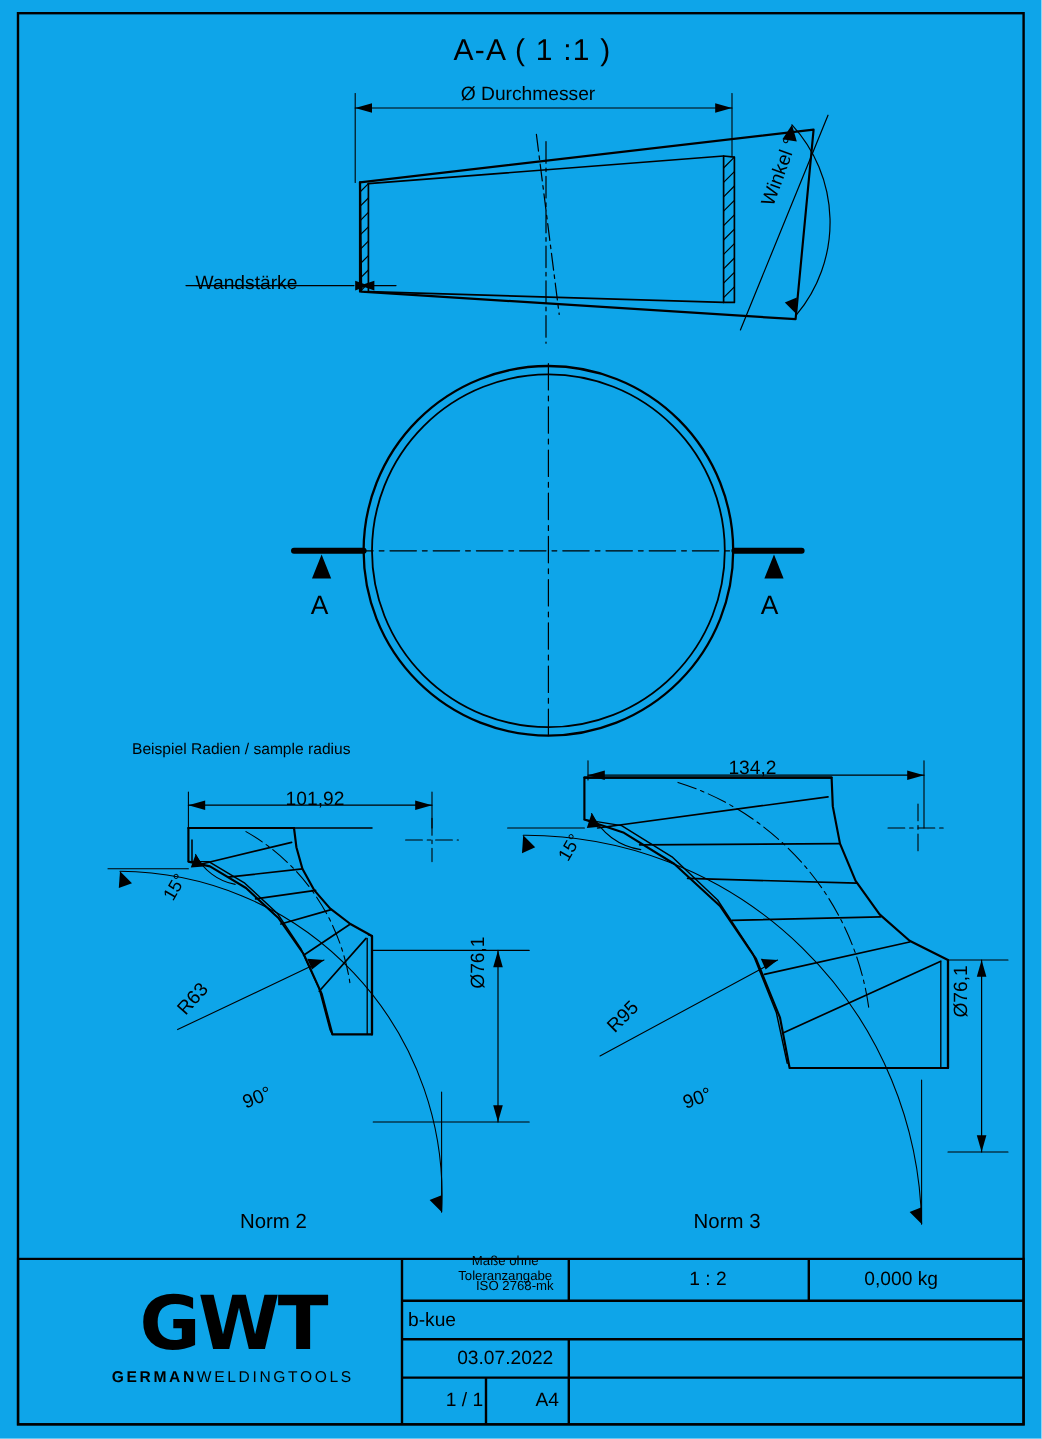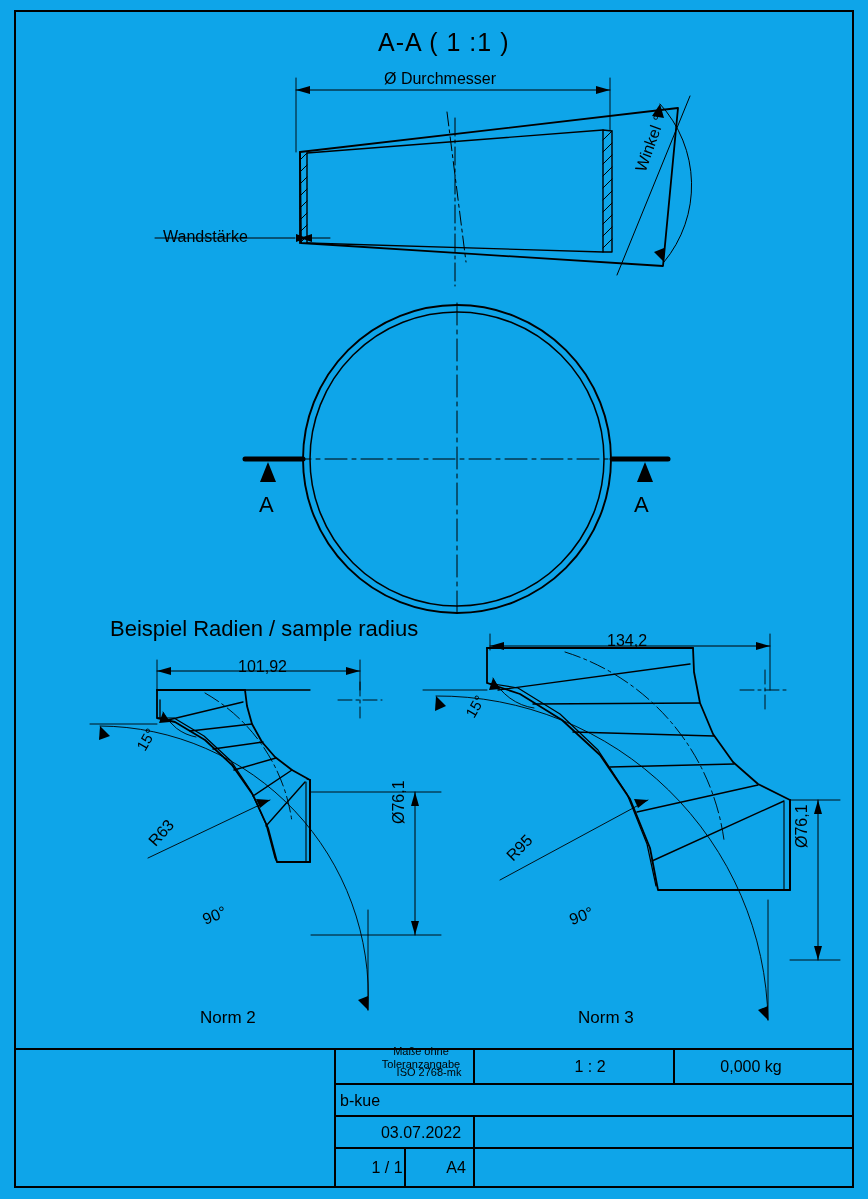--- a/index.html
+++ b/index.html
@@ -212,21 +212,21 @@
 
   <div class="lbl title-main" style="left:378px;top:28px;">A-A ( 1 :1 )</div>
 
   <div class="lbl med" style="left:384px;top:70px;">Ø Durchmesser</div>
   <div class="lbl med" style="left:163px;top:228px;">Wandstärke</div>
   <div class="lbl med" style="left:632px;top:168px;transform:rotate(-70deg);transform-origin:left top;">Winkel °</div>
 
   <div class="lbl" style="left:259px;top:492px;font-size:22px;">A</div>
   <div class="lbl" style="left:634px;top:492px;font-size:22px;">A</div>
 
-  <div class="lbl" style="left:110px;top:616px;font-size:22px;text-align:right;">Beispiel Radien / sample radius</div>
+  <div class="lbl" style="left:110px;top:616px;font-size:13px;text-align:right;">Beispiel Radien / sample radius</div>
 
   <div class="lbl med" style="left:238px;top:658px;">101,92</div>
   <div class="lbl" style="left:133px;top:745px;font-size:15px;transform:rotate(-60deg);transform-origin:left top;">15°</div>
   <div class="lbl" style="left:145px;top:838px;font-size:16px;transform:rotate(-48deg);transform-origin:left top;">R63</div>
   <div class="lbl" style="left:200px;top:912px;font-size:16px;transform:rotate(-22deg);transform-origin:left top;">90°</div>
   <div class="lbl" style="left:390px;top:824px;font-size:16px;transform:rotate(-90deg);transform-origin:left top;">Ø76,1</div>
   <div class="lbl lg" style="left:200px;top:1008px;">Norm 2</div>
 
   <div class="lbl med" style="left:607px;top:632px;">134,2</div>
   <div class="lbl" style="left:462px;top:712px;font-size:15px;transform:rotate(-60deg);transform-origin:left top;">15°</div>
@@ -244,20 +244,24 @@
         <path d="M321,68 L839,68"></path>
         <path d="M321,100 L839,100"></path>
         <path d="M460,1 L460,36"></path>
         <path d="M460,100 L460,139"></path>
         <path d="M660,1 L660,36"></path>
         <path d="M460,68 L460,100"></path>
         <path d="M391,100 L391,139"></path>
       </g>
     </svg>
 
+    <div style="position:absolute;left:60px;top:24px;width:240px;text-align:center;">
+      <div class="logo-g" style="font-size:62px;line-height:62px;letter-spacing:-2px;">GWT</div>
+      <div style="font-size:13px;letter-spacing:2.2px;margin-top:6px;"><span style="font-weight:bold;">GERMAN</span><span>WELDINGTOOLS</span></div>
+    </div>
 
     <div class="tb nob small" style="left:323px;top:3px;width:136px;height:14px;">Maße ohne Toleranzangabe</div>
     <div class="tb nob small" style="left:323px;top:17px;width:152px;height:14px;">ISO 2768-mk</div>
     <div class="tb nob med" style="left:323px;top:40px;width:136px;height:26px;justify-content:flex-start;padding-left:3px;">b-kue</div>
     <div class="tb nob med" style="left:323px;top:72px;width:136px;height:26px;">03.07.2022</div>
     <div class="tb nob med" style="left:323px;top:104px;width:68px;height:32px;">1 / 1</div>
     <div class="tb nob med" style="left:393px;top:104px;width:66px;height:32px;">A4</div>
     <div class="tb nob med" style="left:462px;top:4px;width:196px;height:30px;">1 : 2</div>
     <div class="tb nob med" style="left:633px;top:4px;width:176px;height:30px;">0,000 kg</div>
   </div>

